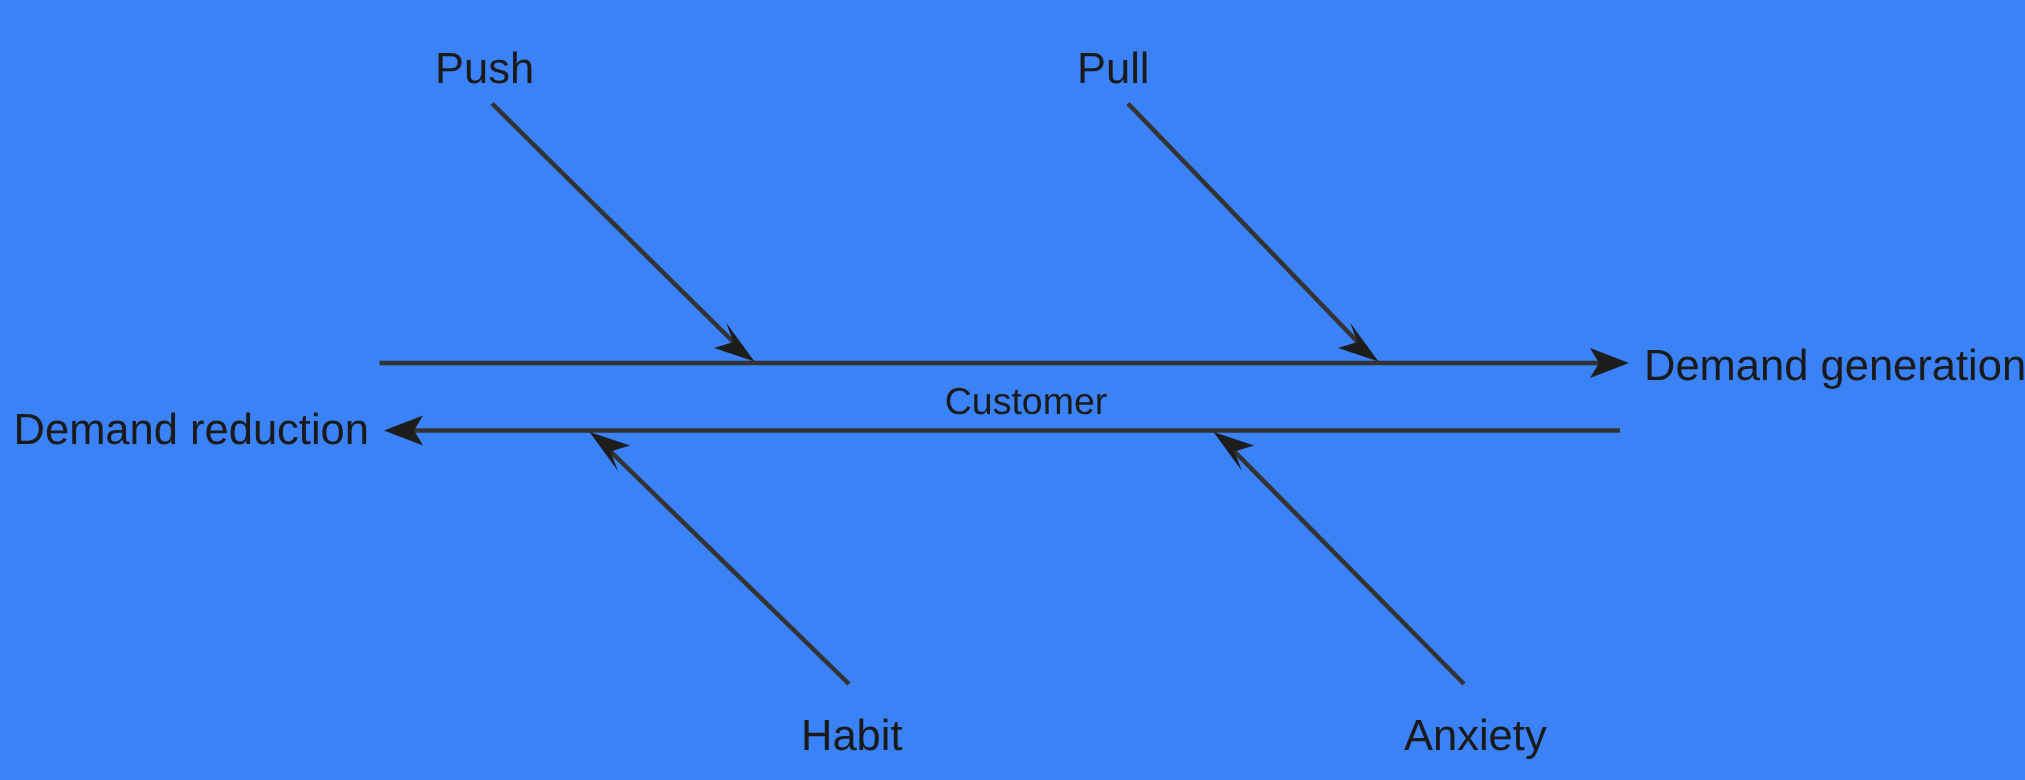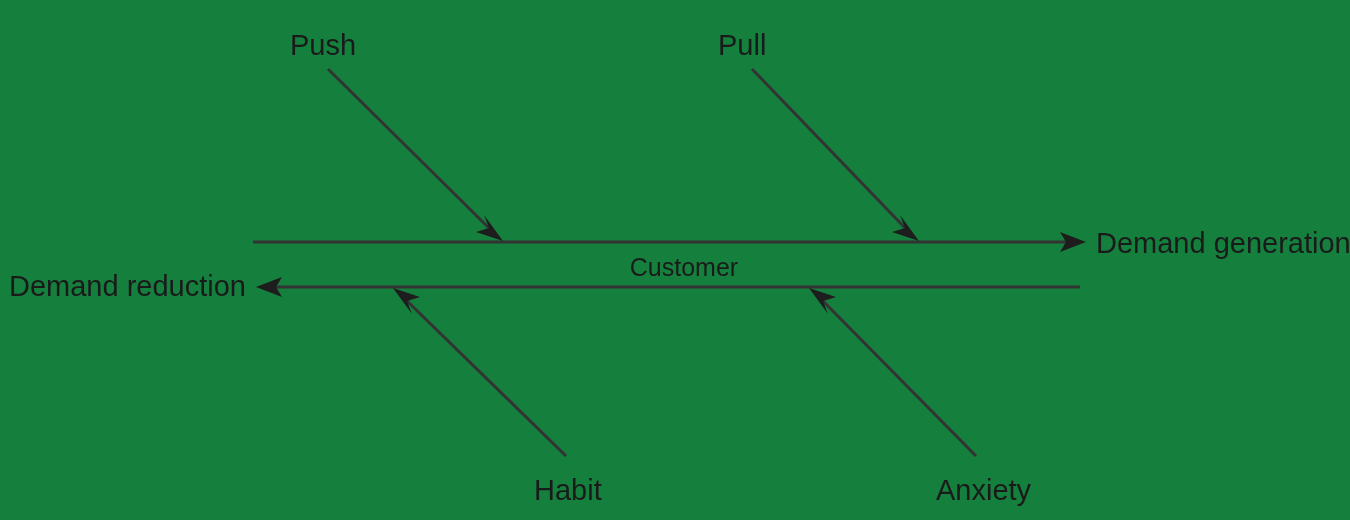--- a/index.html
+++ b/index.html
@@ -7,21 +7,21 @@
     padding: 0;
     background: #ffffff;
   }
   body {
     font-family: "Liberation Sans", sans-serif;
   }
   #diagram-root {
     position: relative;
     width: 1350px;
     height: 520px;
-    background: #15803d;
+    background: #3b82f6;
     overflow: hidden;
   }
   #fishbone-svg {
     position: absolute;
     left: 0;
     top: 0;
     width: 1350px;
     height: 520px;
   }
   .dg-label {

